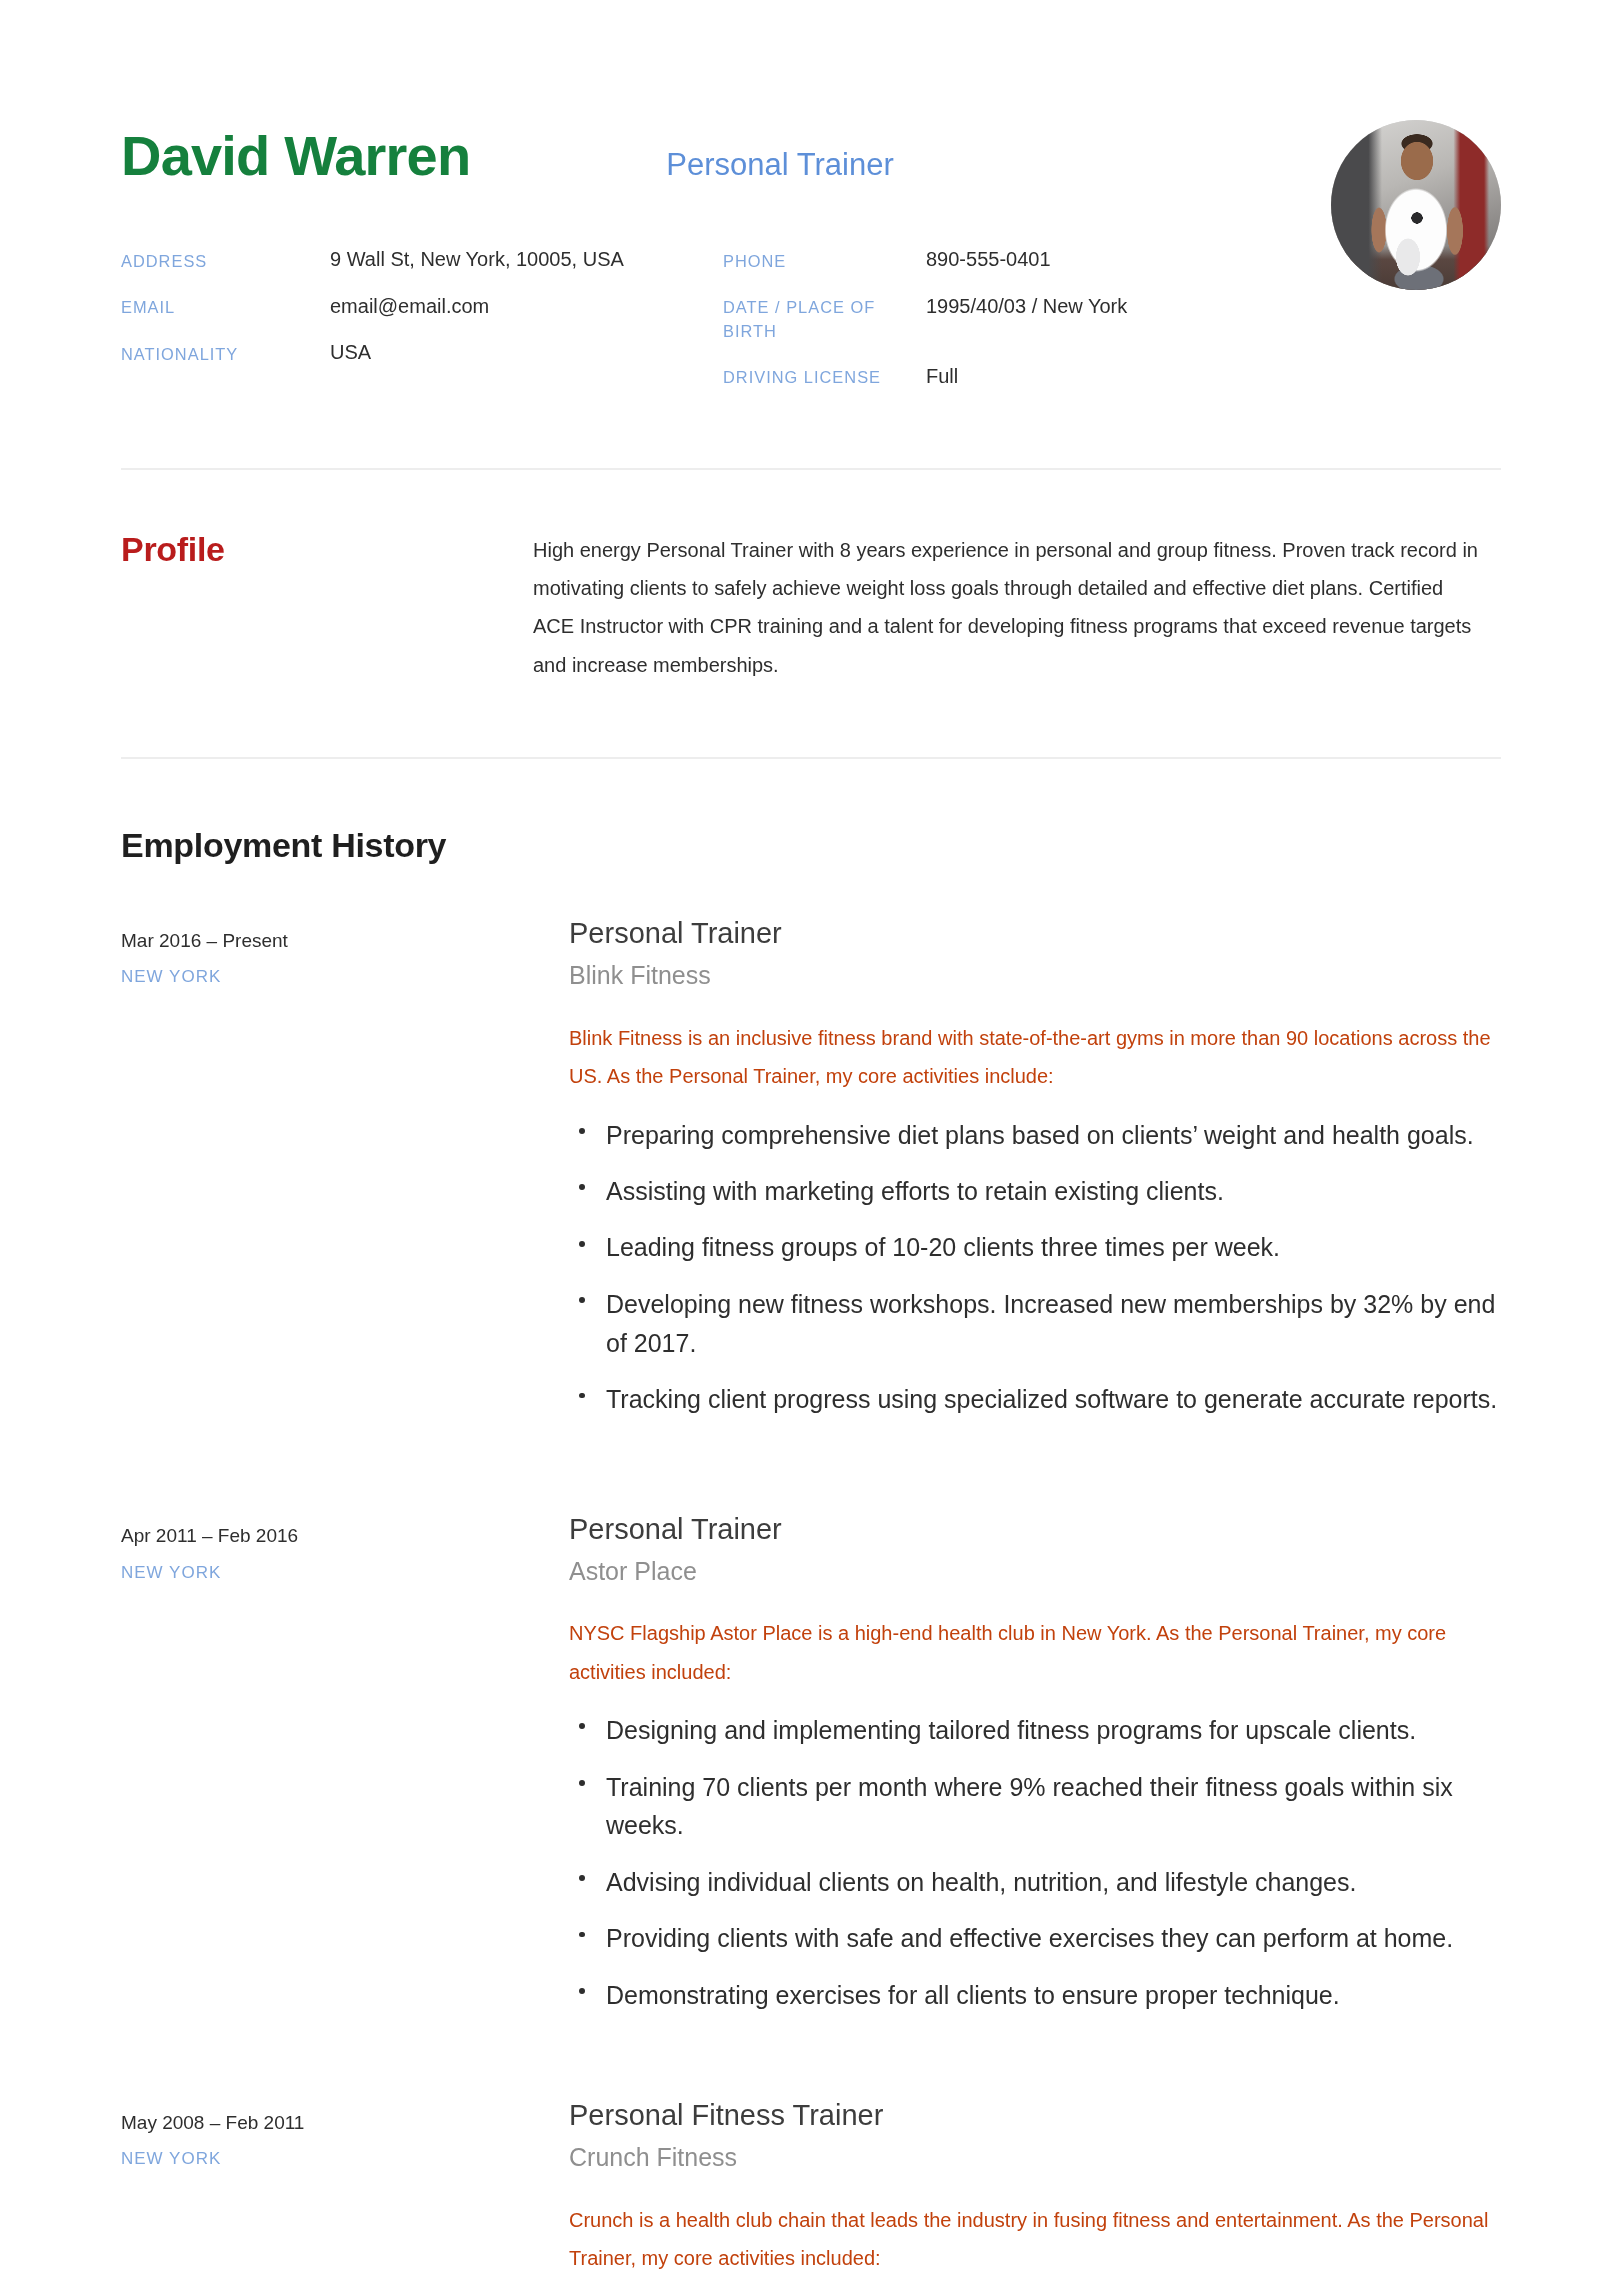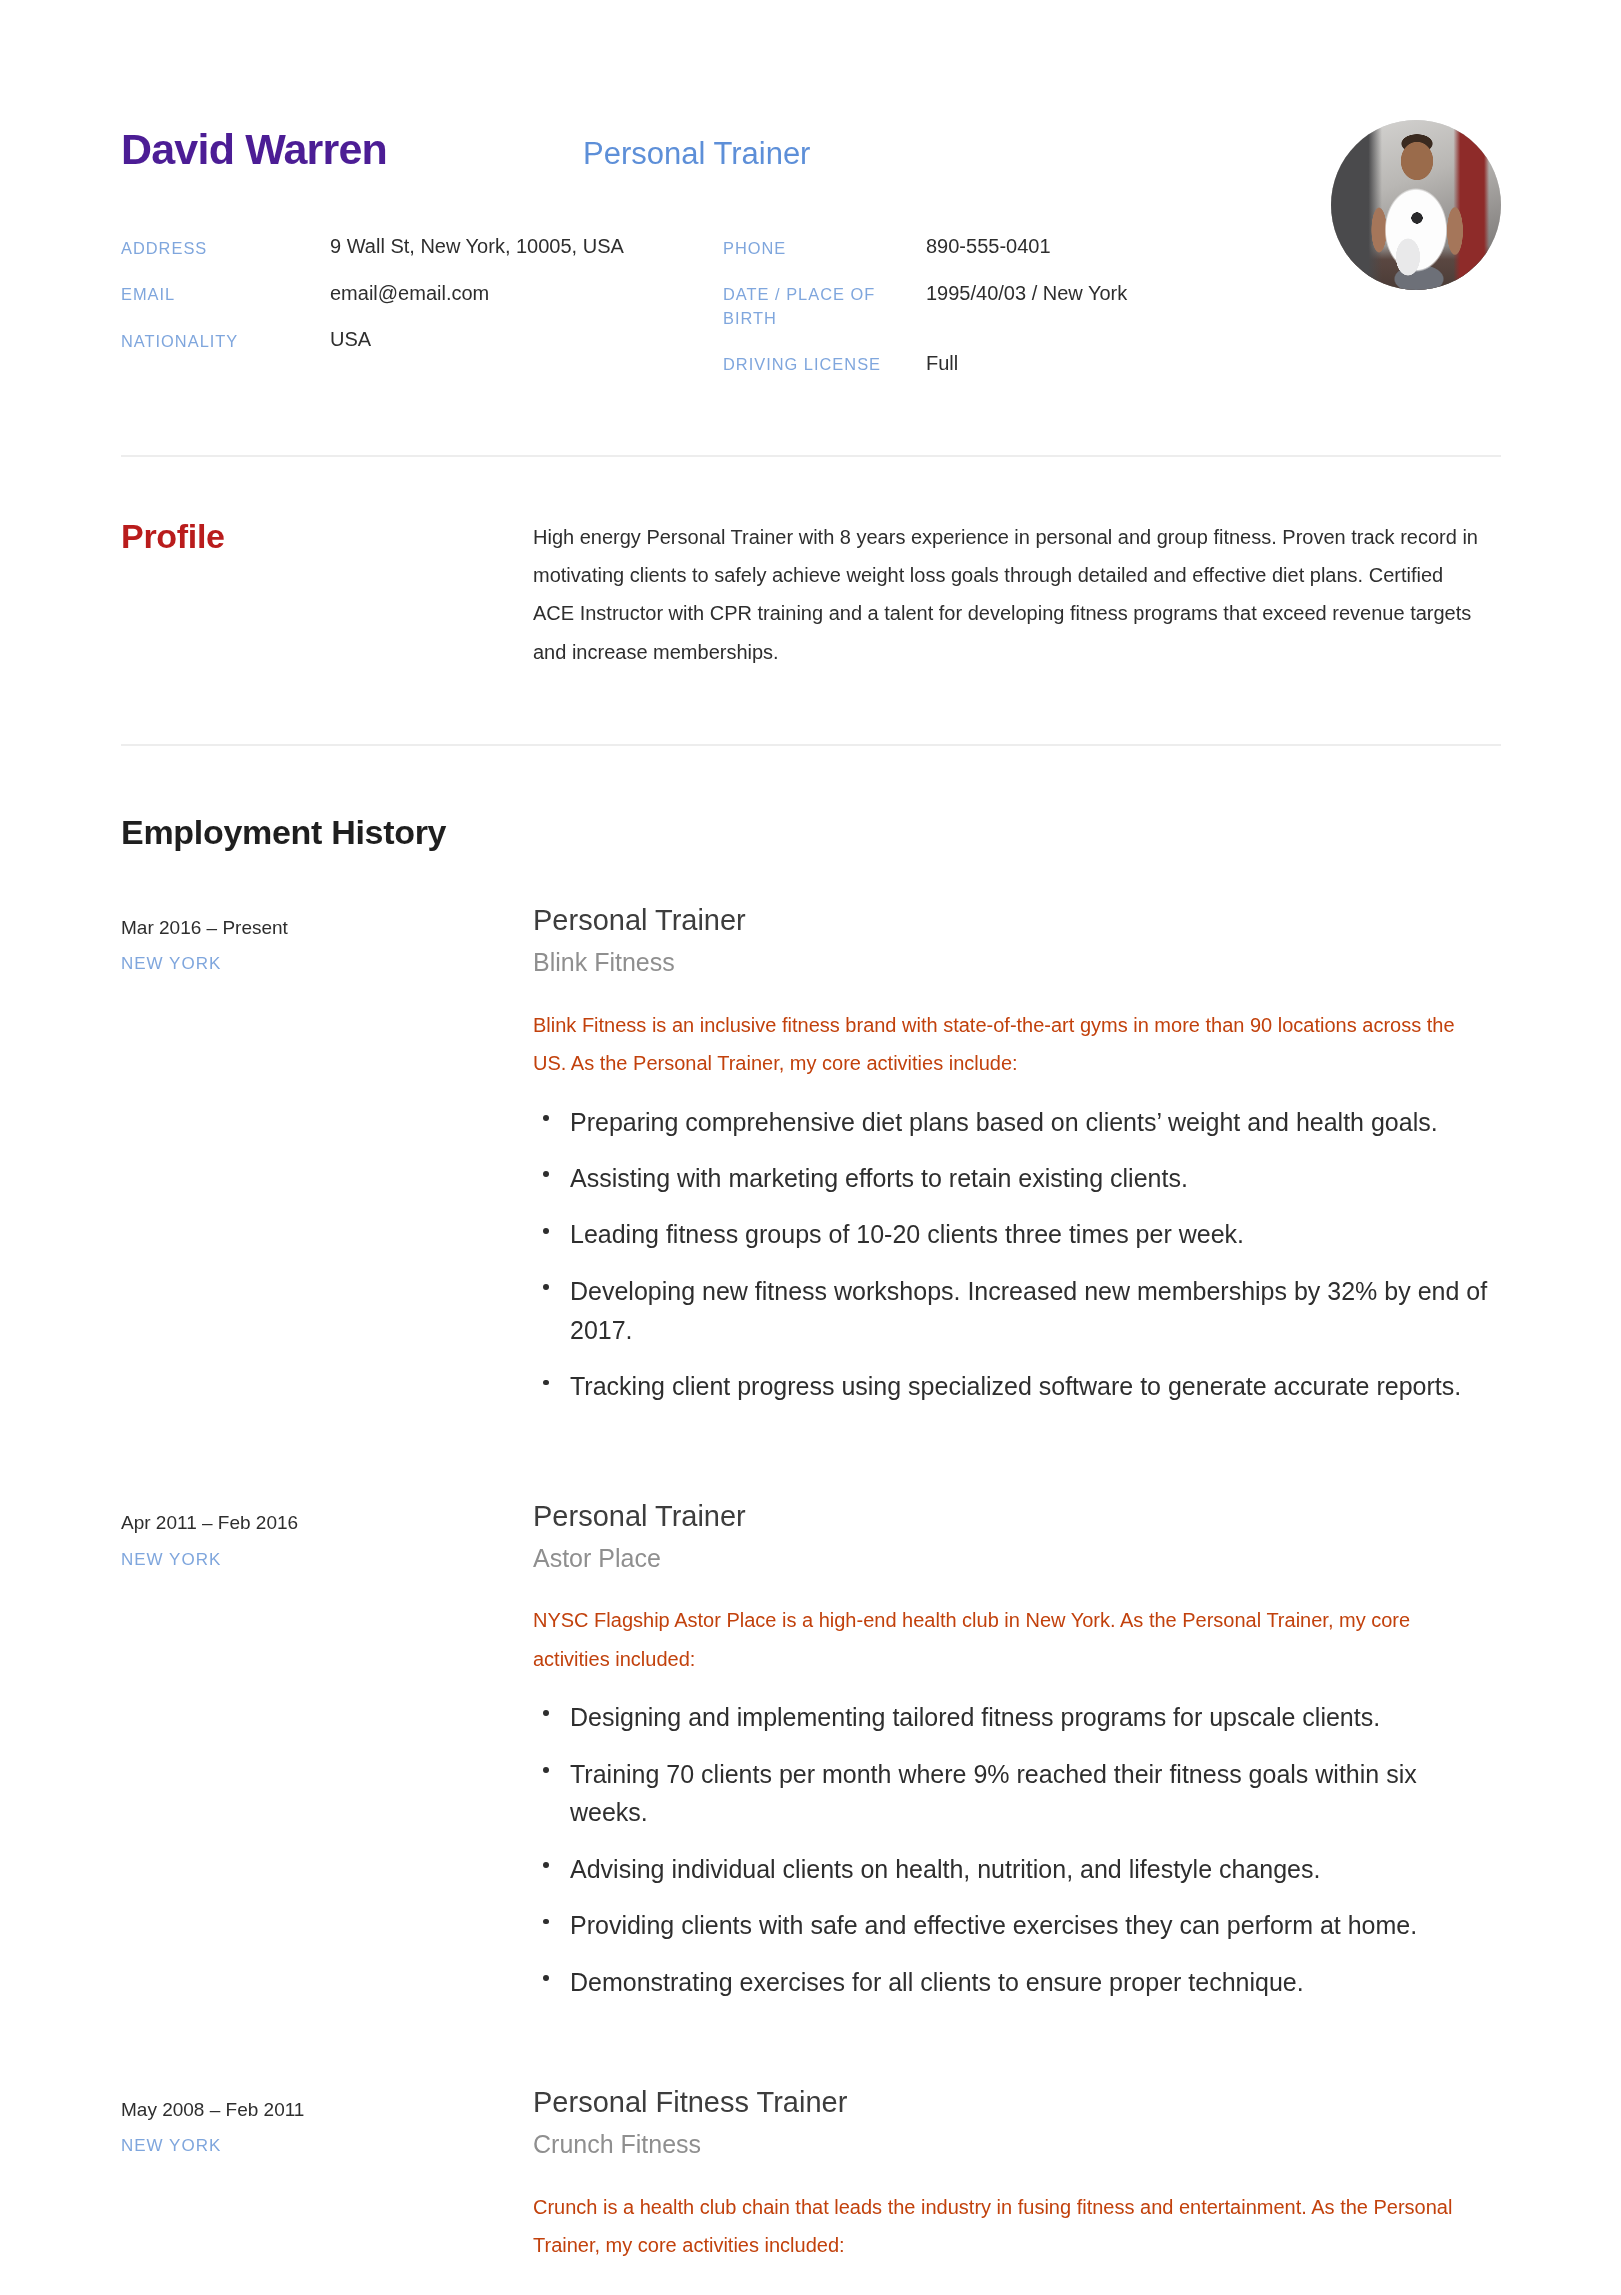--- a/index.html
+++ b/index.html
@@ -27,24 +27,24 @@
   
   .header {
     position: relative;
     padding-top: 128px;
   }
   .name-row {
     display: flex;
     align-items: baseline;
   }
   .full-name {
-    font-size: 43px;
+    font-size: 56px;
     font-weight: 700;
     letter-spacing: -0.8px;
-    color: #4c1d95;
+    color: #15803d;
     line-height: 1;
     margin: 0;
     white-space: nowrap;
   }
   .job-title-top {
     font-size: 31px;
     font-weight: 400;
     color: #5d8fd8;
     margin-left: 196px;
     line-height: 1;
@@ -157,20 +157,21 @@
     font-size: 34px;
     font-weight: 700;
     color: #1f1f1f;
     letter-spacing: -0.3px;
   }
 
   
   .job {
     display: flex;
     align-items: flex-start;
+    gap: 36px;
   }
   .job.j1 { margin-top: 51px; }
   .job.j2 { margin-top: 75px; }
   .job.j3 { margin-top: 66px; }
 
   .job-meta {
     width: 412px;
     flex: 0 0 412px;
     padding-top: 10.5px;
   }

